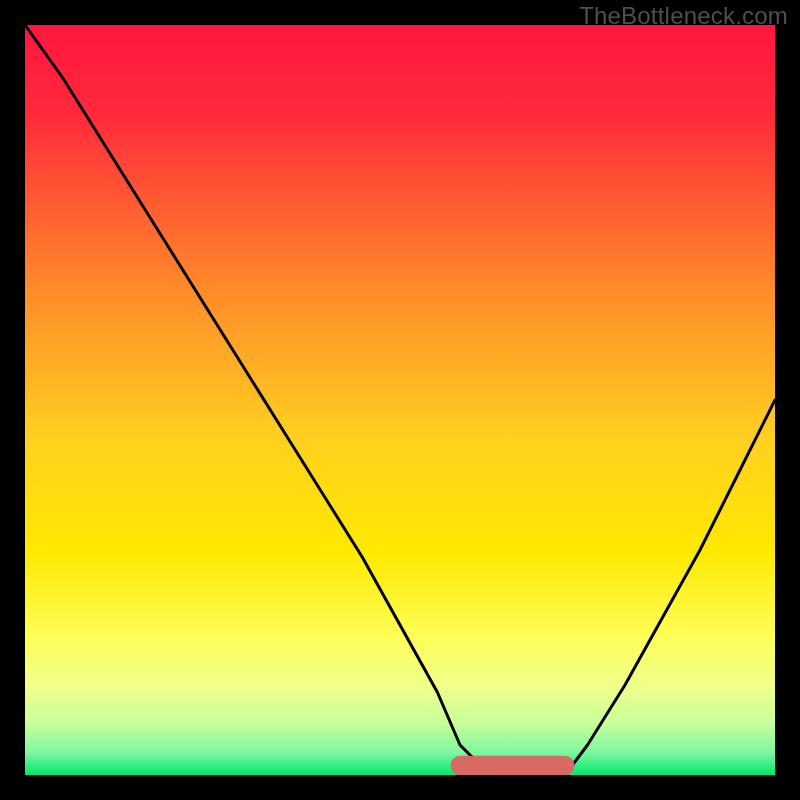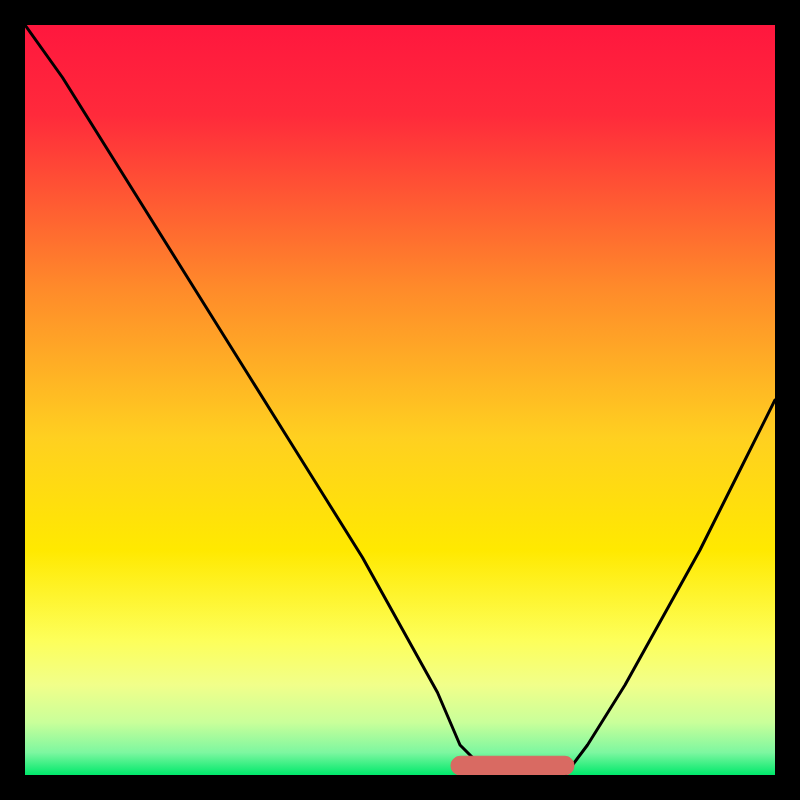--- a/index.html
+++ b/index.html
@@ -63,13 +63,14 @@
       <g>
         <path id="curve-path" d="M0.00 0.00 L37.50 52.50 L75.00 112.50 L112.50 172.50 L150.00 232.50 L187.50 292.50 L225.00 352.50 L262.50 412.50 L300.00 472.50 L337.50 532.50 L375.00 600.00 L412.50 667.50 L435.00 720.00 L465.00 750.00 L510.00 750.00 L540.00 750.00 L562.50 720.00 L600.00 660.00 L637.50 592.50 L675.00 525.00 L712.50 450.00 L750.00 375.00" fill="none" stroke="#000000" stroke-width="3" stroke-linejoin="round" stroke-linecap="round"></path>
       </g>
 
       <g>
         <path id="band-path" d="M 435.00 750.00 A 9.38 9.38 0 0 1 435.00 731.25 L 540.00 731.25 A 9.38 9.38 0 0 1 540.00 750.00 Z" fill="#d96a62" stroke="#d96a62" stroke-width="1"></path>
       </g>
     </svg>
   </div>
 
+  <div class="watermark">TheBottleneck.com</div>
 </div>
 
 </body></html>

